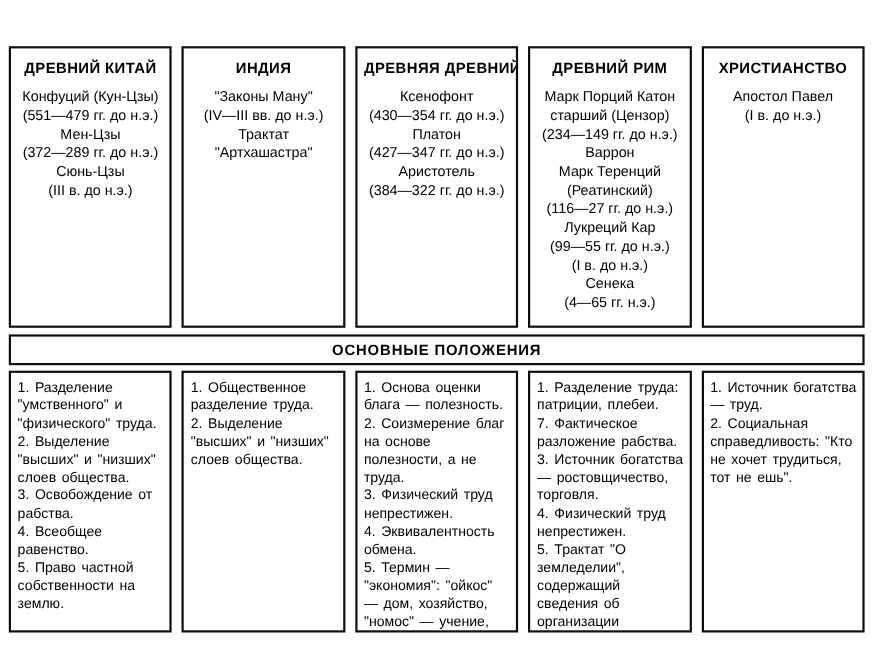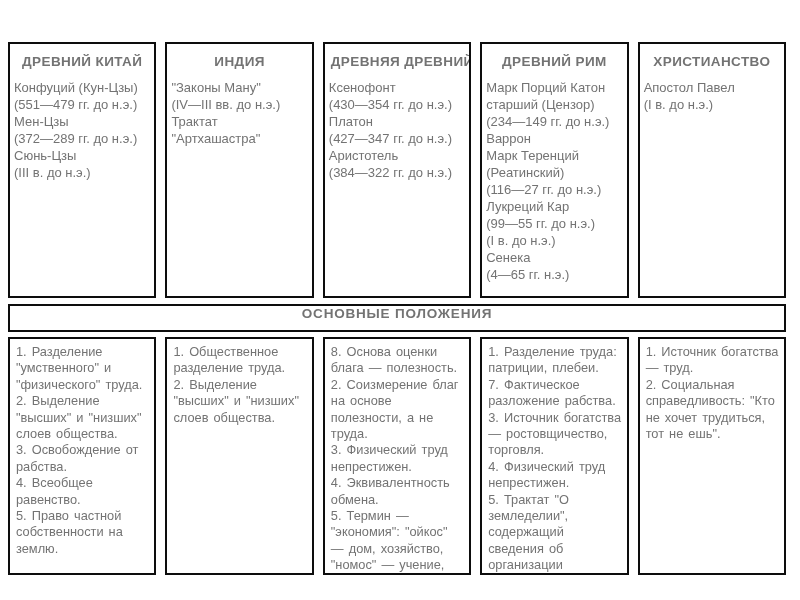--- a/index.html
+++ b/index.html
@@ -8,21 +8,21 @@
     background: #ffffff;
   }
   * { box-sizing: border-box; }
 
   .page {
     position: relative;
     width: 800px;
     height: 600px;
     background: #ffffff;
     font-family: "Liberation Sans", "DejaVu Sans", sans-serif;
-    color: #737373;
+    color: #000000;
     overflow: hidden;
   }
 
   .row {
     position: absolute;
     left: 8px;
     width: 778px;
     display: flex;
     gap: 9px;
   }
@@ -50,31 +50,32 @@
     letter-spacing: 0.4px;
     line-height: 16px;
     text-align: center;
     white-space: nowrap;
   }
 
   .thinkers {
     font-size: 13px;
     line-height: 17px;
   }
-  .thinker-line { text-align: left; }
+  .thinker-line { text-align: center; }
 
   .band {
     position: absolute;
     left: 8px;
     top: 304px;
     width: 778px;
     height: 28px;
     border: 2px solid #0d0d0d;
     background: #ffffff;
     display: flex;
+    align-items: center;
     justify-content: center;
     font-size: 13.5px;
     font-weight: bold;
     letter-spacing: 0.8px;
   }
 
   .bottom-box {
     padding: 5px 5px 4px 6px;
   }
 
@@ -172,21 +173,21 @@
 
     <section class="box bottom-box">
       <div class="provisions">
           <div class="provision-item">1. Общественное разделение труда.</div>
           <div class="provision-item">2. Выделение "высших" и "низших" слоев общества.</div>
         </div>
     </section>
 
     <section class="box bottom-box">
       <div class="provisions">
-          <div class="provision-item">8. Основа оценки блага — полезность.</div>
+          <div class="provision-item">1. Основа оценки блага — полезность.</div>
           <div class="provision-item">2. Соизмерение благ на основе полезности, а не труда.</div>
           <div class="provision-item">3. Физический труд непрестижен.</div>
           <div class="provision-item">4. Эквивалентность обмена.</div>
           <div class="provision-item">5. Термин — "экономия": "ойкос" — дом, хозяйство, "номос" — учение, закон.</div>
         </div>
     </section>
 
     <section class="box bottom-box">
       <div class="provisions">
           <div class="provision-item">1. Разделение труда: патриции, плебеи.</div>

